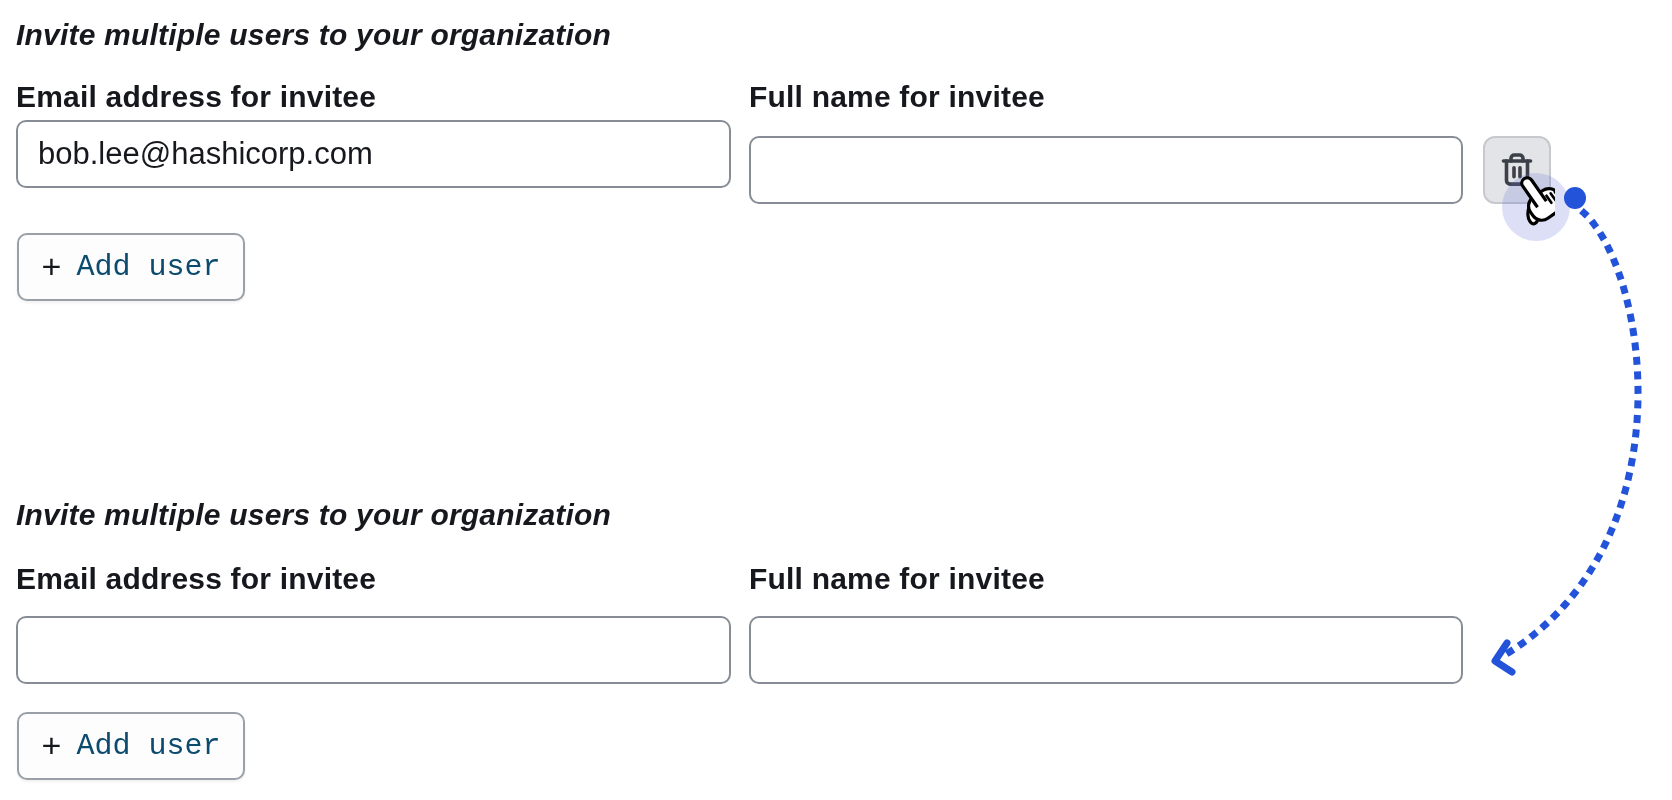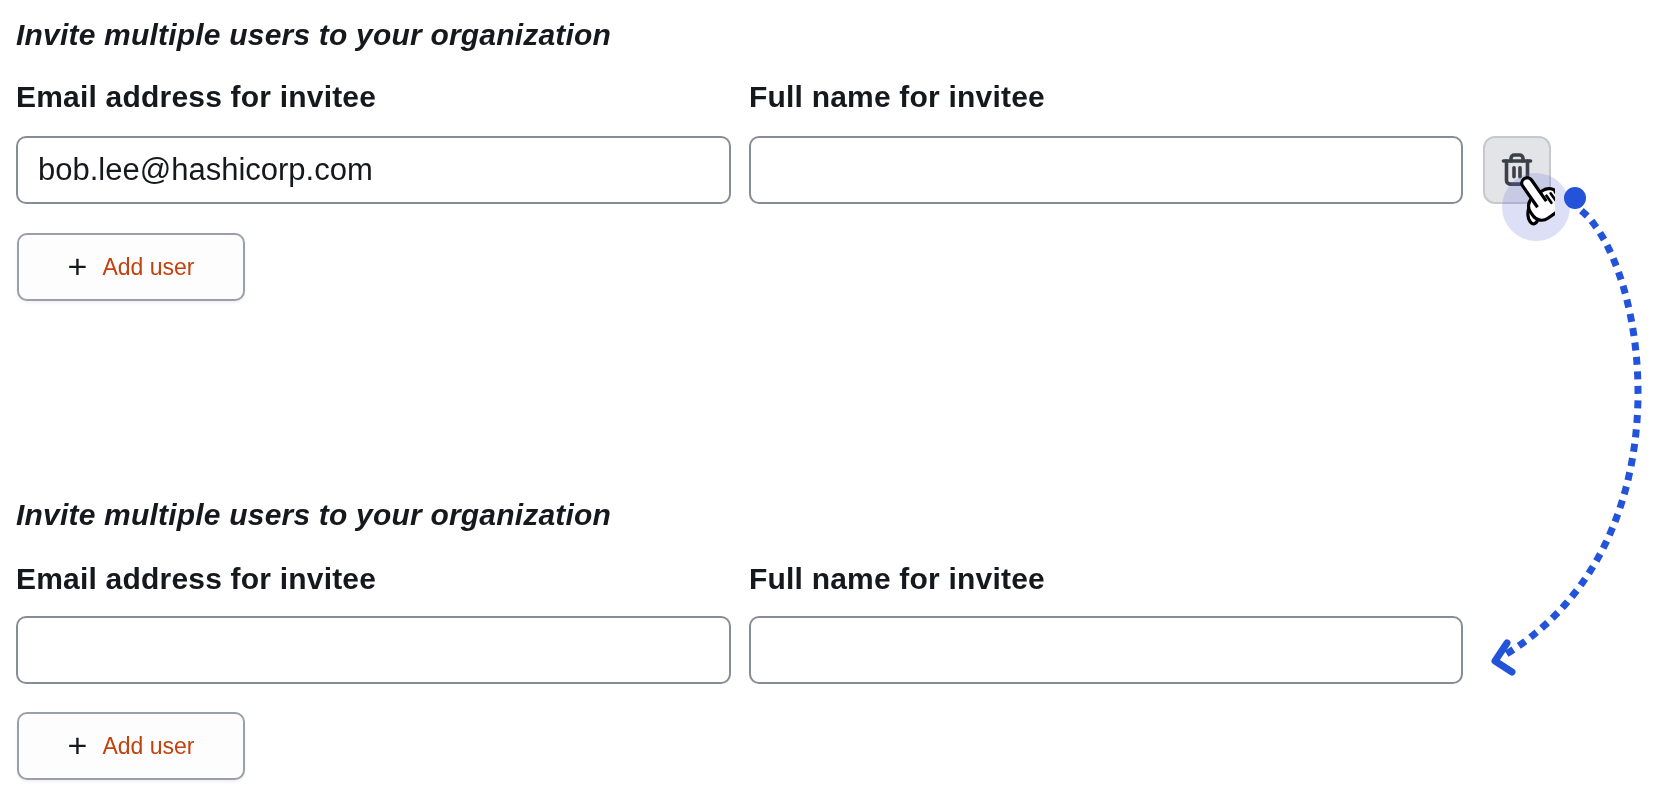--- a/index.html
+++ b/index.html
@@ -51,24 +51,25 @@
     cursor: pointer;
   }
   .add-user-btn .plus {
     font-size: 34px;
     font-weight: 400;
     color: var(--text, #16181d);
     line-height: 1;
     margin-top: -3px;
   }
   .add-user-btn .btn-label {
-    font-size: 23px;
+    font-size: 30px;
     font-weight: 500;
-    color: #c2410c;
+    color: #0c4a6e;
     white-space: nowrap;
+    font-family: Liberation Mono, monospace;
   }
   .trash-btn {
     left: 1483px; top: 136px;
     width: 68px; height: 68px;
     border: 2px solid var(--trash-border, #c6c8ce);
     border-radius: 12px;
     background: var(--trash-bg, #e3e4e7);
     display: flex;
     align-items: center;
     justify-content: center;
@@ -85,21 +86,21 @@
 </style>
 </head>
 <body>
 
 <div class="abs heading" style="left:16px; top:18px;">Invite multiple users to your organization</div>
 
 <div class="abs field-label" style="left:16px; top:80px;">Email address for invitee</div>
 
 <div class="abs field-label" style="left:749px; top:80px;">Full name for invitee</div>
 
-<input class="abs text-input" style="left: 16px; top: 136px; width: 715px;" type="text" value="bob.lee@hashicorp.com">
+<input class="abs text-input" style="left: 16px; top: 120px; width: 715px;" type="text" value="bob.lee@hashicorp.com">
 
 <input class="abs text-input" style="left: 749px; top: 136px; width: 714px;" type="text" value="">
 
 <button class="abs trash-btn">
   <svg width="36" height="36" viewBox="0 0 24 24" fill="none" stroke="#3c4049" stroke-width="2.4" stroke-linecap="round" stroke-linejoin="round">
     <polyline points="3 6 5 6 21 6"></polyline>
     <path d="M19 6v13a2.4 2.4 0 0 1-2.4 2.4H7.4A2.4 2.4 0 0 1 5 19V6m3 0V4.2A2.2 2.2 0 0 1 10.2 2h3.6A2.2 2.2 0 0 1 16 4.2V6"></path>
     <line x1="10" y1="10.5" x2="10" y2="16.5"></line>
     <line x1="14" y1="10.5" x2="14" y2="16.5"></line>
   </svg>

